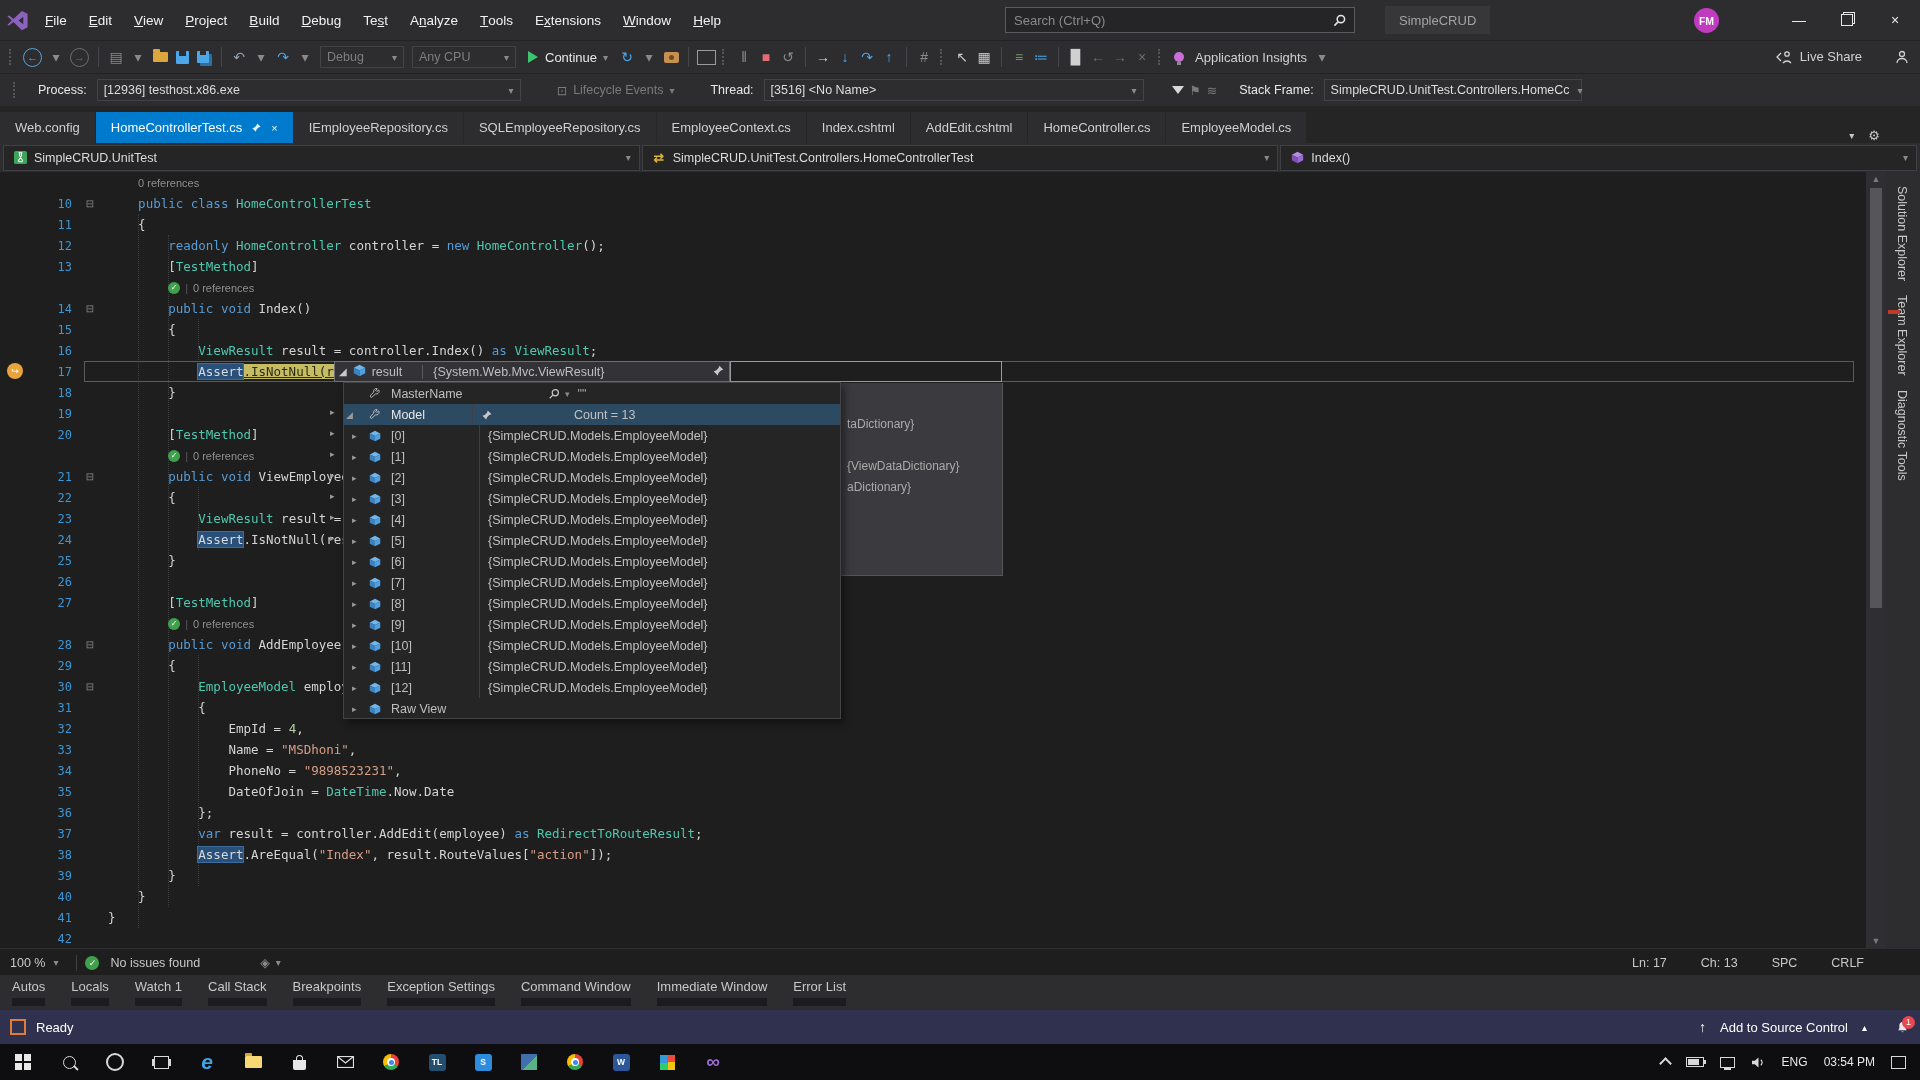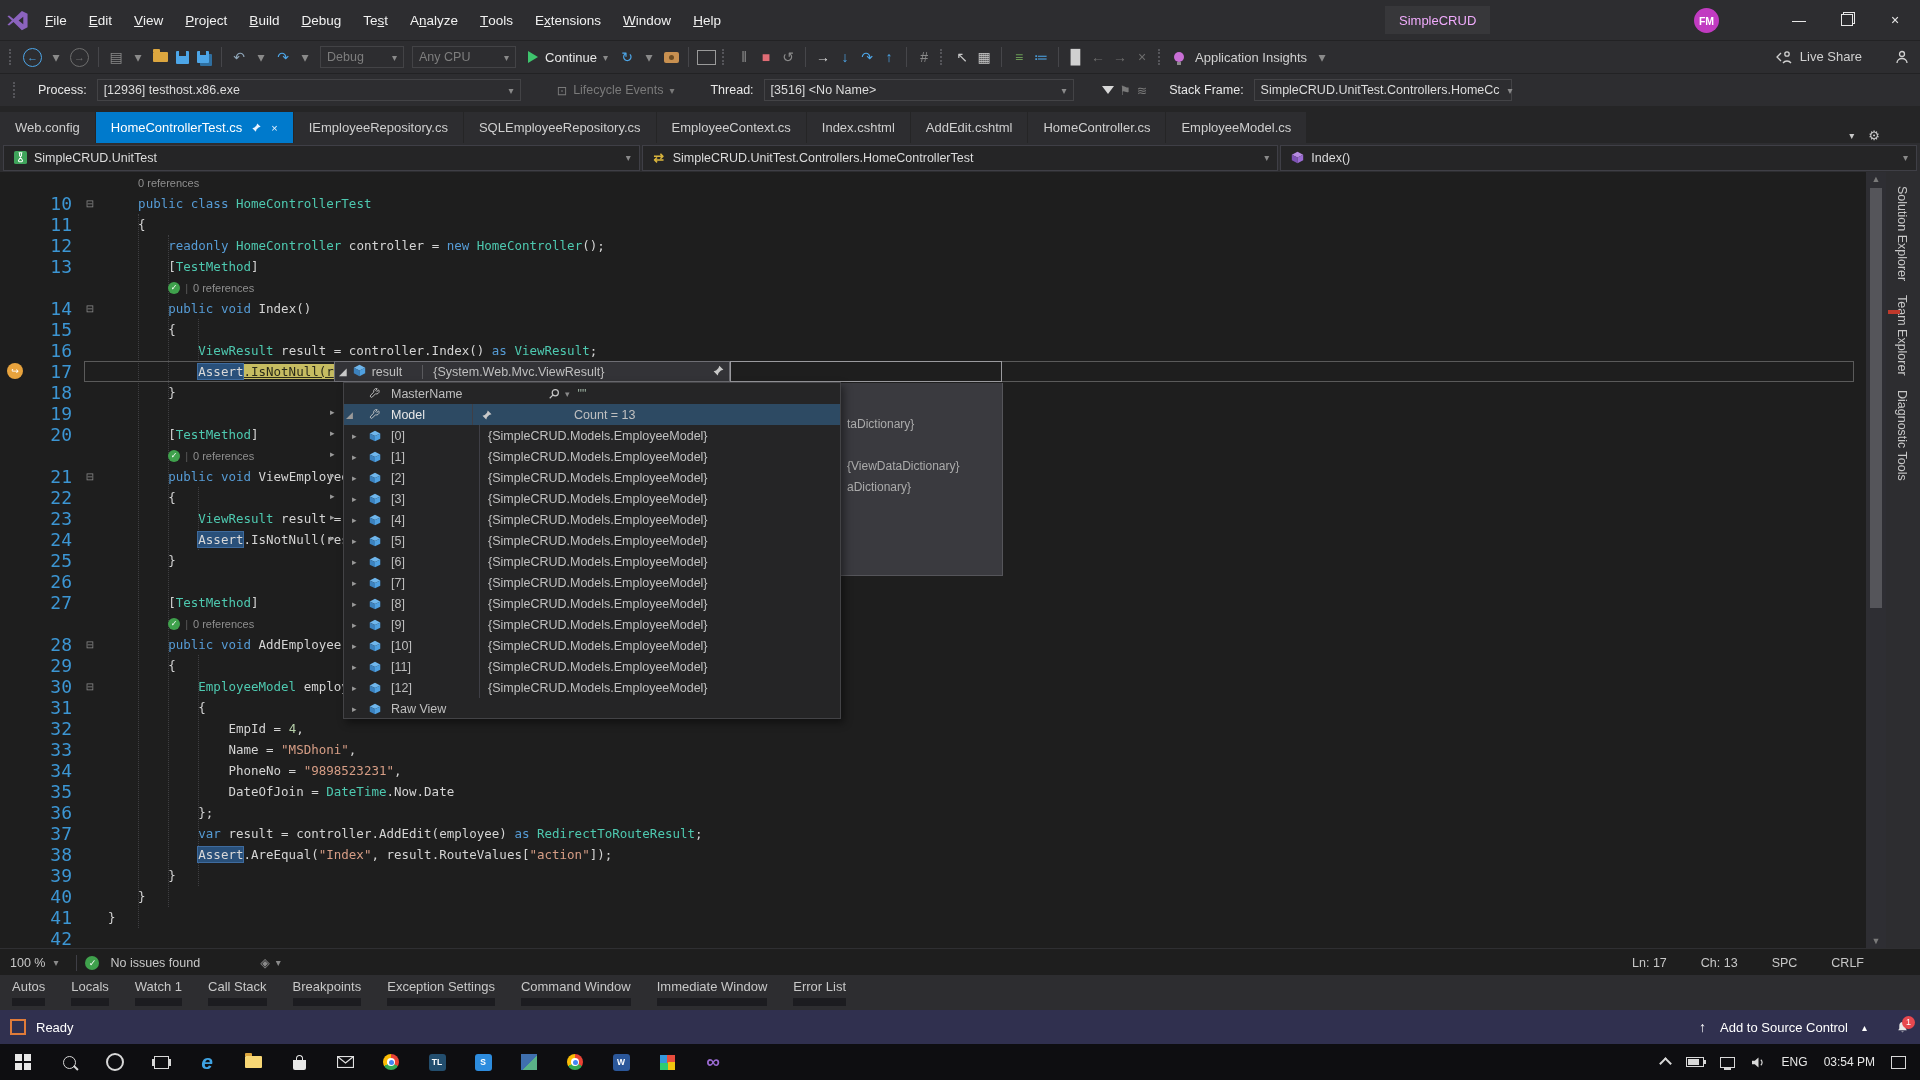--- a/index.html
+++ b/index.html
@@ -5,21 +5,21 @@
   html,body{margin:0;padding:0;width:1920px;height:1080px;overflow:hidden;background:#1E1E1E;
     font-family:"Liberation Sans",sans-serif;color:#D4D4D4;}
   
   #titlebar{position:absolute;left:0;top:0;width:1920px;height:40px;background:#2D2D30;display:flex;align-items:center;}
   #vs-logo{width:34px;height:40px;display:flex;align-items:center;justify-content:center;}
   .menu-item{padding:0 11px;font-size:13.5px;color:#F1F1F1;height:40px;display:flex;align-items:center;cursor:default;}
   .menu-item u{text-decoration:underline;}
   #search-box{position:absolute;left:1005px;top:7px;width:350px;height:26px;background:#252528;border:1px solid #5A5A5E;
     display:flex;align-items:center;justify-content:space-between;padding:0 8px;box-sizing:border-box;}
   #search-box span{color:#8A8A8A;font-size:13px;}
-  #win-title{position:absolute;left:1385px;top:6px;height:28px;display:flex;align-items:center;padding:0 14px;background:#37373A;color:#f0abfc;font-size:13px;}
+  #win-title{position:absolute;left:1385px;top:6px;height:28px;display:flex;align-items:center;padding:0 14px;background:#37373A;color:#a3a3a3;font-size:13px;}
   #avatar{position:absolute;left:1694px;top:8px;width:25px;height:25px;border-radius:50%;background:#C13BC1;color:#fff;
     font-size:10.5px;font-weight:bold;display:flex;align-items:center;justify-content:center;}
   .winbtn{position:absolute;top:0;width:46px;height:40px;display:flex;align-items:center;justify-content:center;color:#E8E8E8;font-size:14px;}
   .wb-restore{width:10px;height:10px;border:1px solid #E8E8E8;box-shadow:2px -2px 0 -1px #2D2D30,2px -2px 0 0 #E8E8E8;}
   
   #toolbar{position:absolute;left:0;top:40px;width:1920px;height:33px;background:#2D2D30;border-top:1px solid #222224;
     display:flex;align-items:center;padding-left:4px;box-sizing:border-box;}
   .tbi{min-width:20px;height:24px;display:inline-flex;align-items:center;justify-content:center;font-size:14px;margin:0 1px;}
   .tbi.circle{border:1.5px solid currentColor;border-radius:50%;width:17px;min-width:17px;height:17px;font-size:11px;margin:0 3px;}
   .tsep{width:1px;height:20px;background:#46464A;margin:0 6px;}
@@ -59,21 +59,21 @@
   
   #navbar{position:absolute;left:0;top:143px;width:1920px;height:29px;background:#2D2D30;display:flex;align-items:center;padding:0 2px;box-sizing:border-box;}
   .navcombo{flex:1;height:25px;background:#252526;border:1px solid #3F3F46;display:flex;align-items:center;
     padding:12px 8px;box-sizing:border-box;font-size:12.5px;color:#DCDCDC;margin:0 1px;}
   .navcombo .car{margin-left:auto;color:#8A8A8A;font-size:10px;}
   .nav-ic{display:inline-flex;width:16px;justify-content:center;margin-right:6px;}
   
   #editor{position:absolute;left:0;top:172px;width:1920px;height:776px;background:#1E1E1E;overflow:hidden;}
   #code-rows{position:absolute;left:0;top:0;width:1860px;}
   .ed-row{height:21px;display:flex;align-items:center;white-space:pre;}
-  .lnum{width:72px;text-align:right;color:#3C96D4;font-family:"DejaVu Sans Mono",monospace;font-size:18px;flex:none;}
+  .lnum{width:72px;text-align:right;color:#3C96D4;font-family:"DejaVu Sans Mono",monospace;font-size:12px;flex:none;}
   .foldcol{width:36px;flex:none;text-align:center;color:#8A8A8A;font-size:10px;line-height:21px;}
   .codeln{font-family:"DejaVu Sans Mono",monospace;font-size:12.5px;line-height:21px;}
   .tk-p{color:#D4D4D4;} .tk-k{color:#569CD6;} .tk-y{color:#4EC9B0;} .tk-s{color:#D69D85;} .tk-num{color:#B5CEA8;}
   .tk-sel{color:#D8D8D8;background:#29507A;outline:1px solid #3E6B9E;}
   .tk-cs{color:#2B2B1A;background:#C6BC61;text-decoration:underline;}
   .ed-row.lens{font-size:11px;color:#8F8F8F;align-items:center;}
   .lens-chk{display:inline-flex;width:12px;height:12px;border-radius:50%;background:#3FA14C;color:#fff;font-size:8px;
     align-items:center;justify-content:center;margin-right:5px;}
   .lens-bar{color:#5A5A5A;margin-right:5px;}
   .guide{position:absolute;border-left:1px dotted #3F3F42;width:0;}
@@ -166,20 +166,27 @@
       <span class="menu-item"><u>P</u>roject</span>
       <span class="menu-item"><u>B</u>uild</span>
       <span class="menu-item"><u>D</u>ebug</span>
       <span class="menu-item">Te<u>s</u>t</span>
       <span class="menu-item">A<u>n</u>alyze</span>
       <span class="menu-item"><u>T</u>ools</span>
       <span class="menu-item">E<u>x</u>tensions</span>
       <span class="menu-item"><u>W</u>indow</span>
       <span class="menu-item"><u>H</u>elp</span>
     </div>
+  <div id="search-box">
+    <span>Search (Ctrl+Q)</span>
+    <svg width="13" height="13" viewBox="0 0 14 14">
+        <circle cx="8.5" cy="5.5" r="4" fill="none" stroke="#E8E8E8" stroke-width="1.6"></circle>
+        <path d="M5.5 8.5 L1.5 12.5" stroke="#E8E8E8" stroke-width="1.6"></path>
+      </svg>
+  </div>
   <div id="win-title">SimpleCRUD</div>
   <div id="avatar">FM</div>
   <div class="winbtn" style="left:1776px">—</div>
   <div class="winbtn" style="left:1824px">
       <span class="wb-restore"></span>
     </div>
   <div class="winbtn" style="left:1872px">×</div>
 </div>
 
 <div id="toolbar">
@@ -272,21 +279,21 @@
   <div class="grip"></div>
   <span class="lab">Process:</span>
   <div class="combo" style="width:424px">
     <span>[12936] testhost.x86.exe</span>
       <span class="car">▾</span>
   </div>
   <span class="dim" style="margin-left:26px">⊡</span>
   <span class="dim">Lifecycle Events</span>
   <span class="dim" style="font-size:10px">▾</span>
   <span class="lab" style="margin-left:30px">Thread:</span>
-  <div class="combo" style="width:310px">
+  <div class="combo" style="width:380px">
     <span>[3516] &lt;No Name&gt;</span>
       <span class="car">▾</span>
   </div>
   <span class="ic-funnel" style="margin-left:18px"></span>
   <span class="dim">⚑</span>
   <span class="dim">≋</span>
   <span class="lab" style="margin-left:16px">Stack Frame:</span>
   <div class="combo" style="width:258px">
     <span>SimpleCRUD.UnitTest.Controllers.HomeCc</span>
       <span class="car">▾</span>

